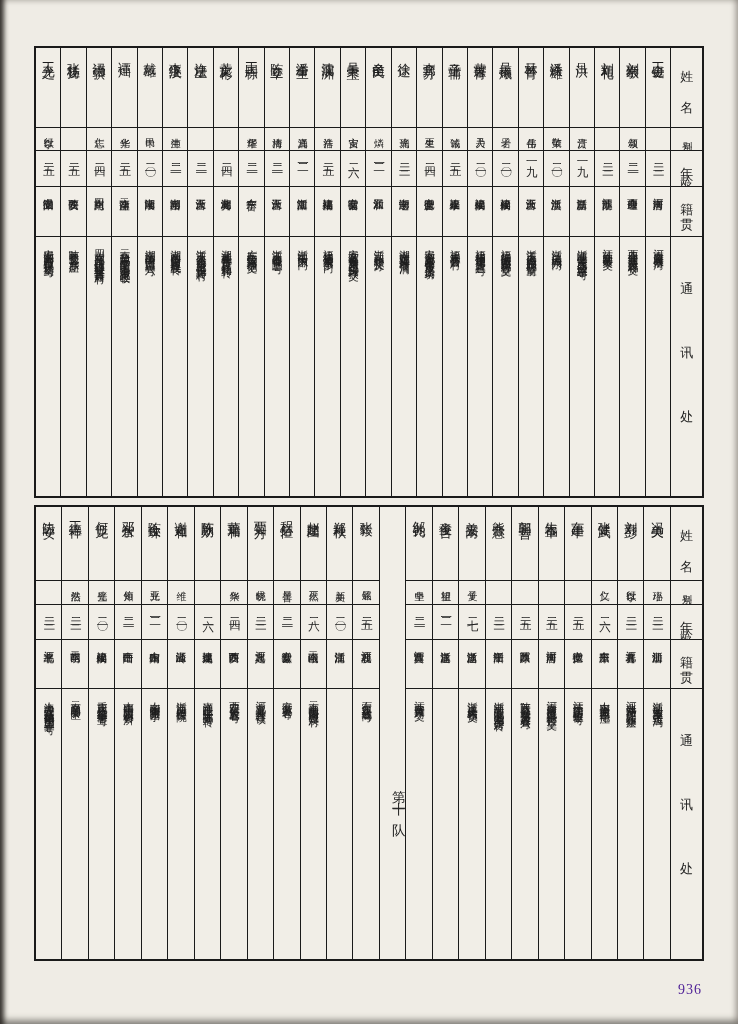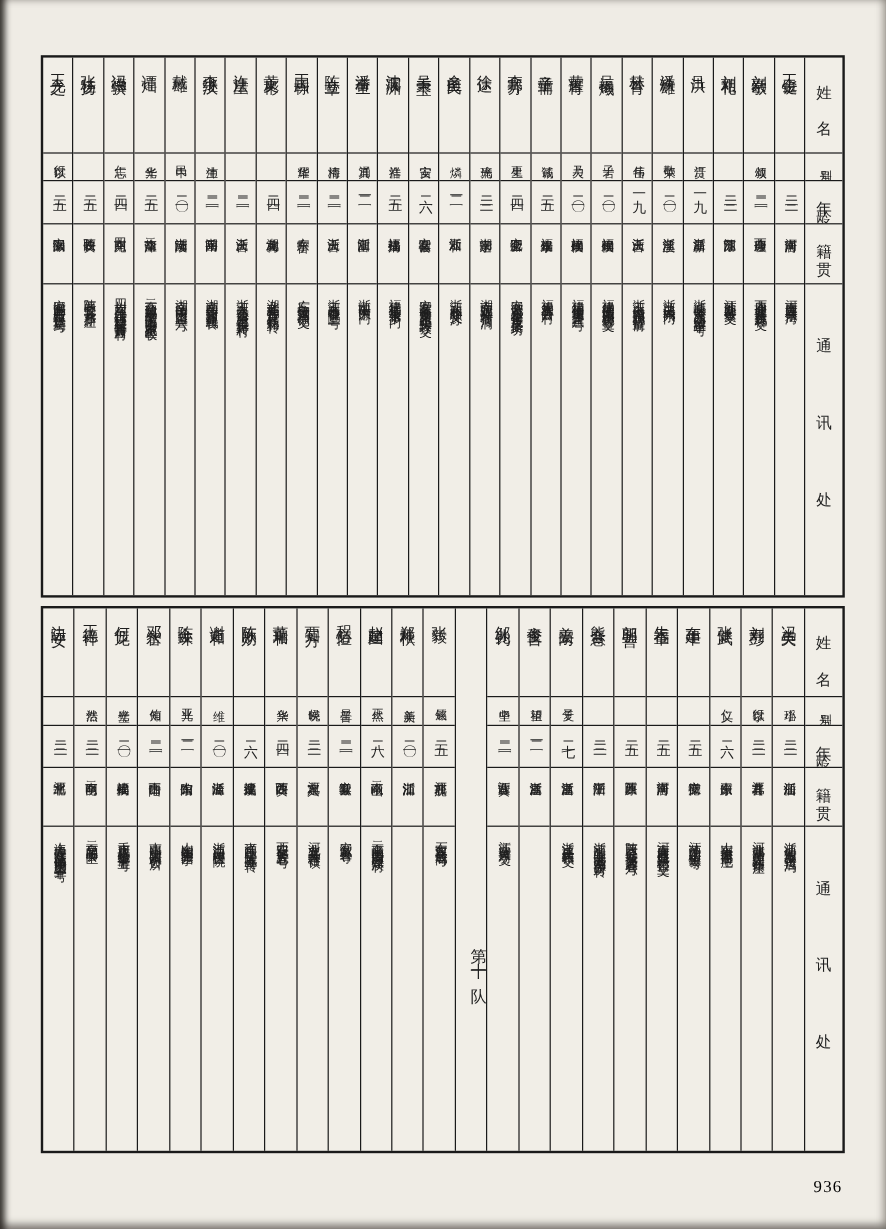--- a/index.html
+++ b/index.html
@@ -56,21 +56,21 @@
   .divider-label{font-size:13.5px;letter-spacing:11px;line-height:1;}
   .f-h{font-size:13px;line-height:1;}
   .hs-name{letter-spacing:30px;padding-top:6px;}
   .hs-alias{font-size:10px;letter-spacing:1px;}
   .hs-age{letter-spacing:7px;}
   .hs-native{letter-spacing:15px;}
   .hs-address{letter-spacing:64px;padding-top:28px;}
   .header-col .cell{padding-top:6px;}
   .page-number{
     position:absolute;right:36px;bottom:26px;
-    font-size:14px;color:#000000;letter-spacing:1px;
+    font-size:14px;color:#4c1d95;letter-spacing:1px;
     font-family:"Liberation Serif","DejaVu Serif",serif;
   }
 </style>
 </head>
 <body>
 
 <div class="sheet">
   <div class="content">
 
     <div class="table t-top" id="table-top">

